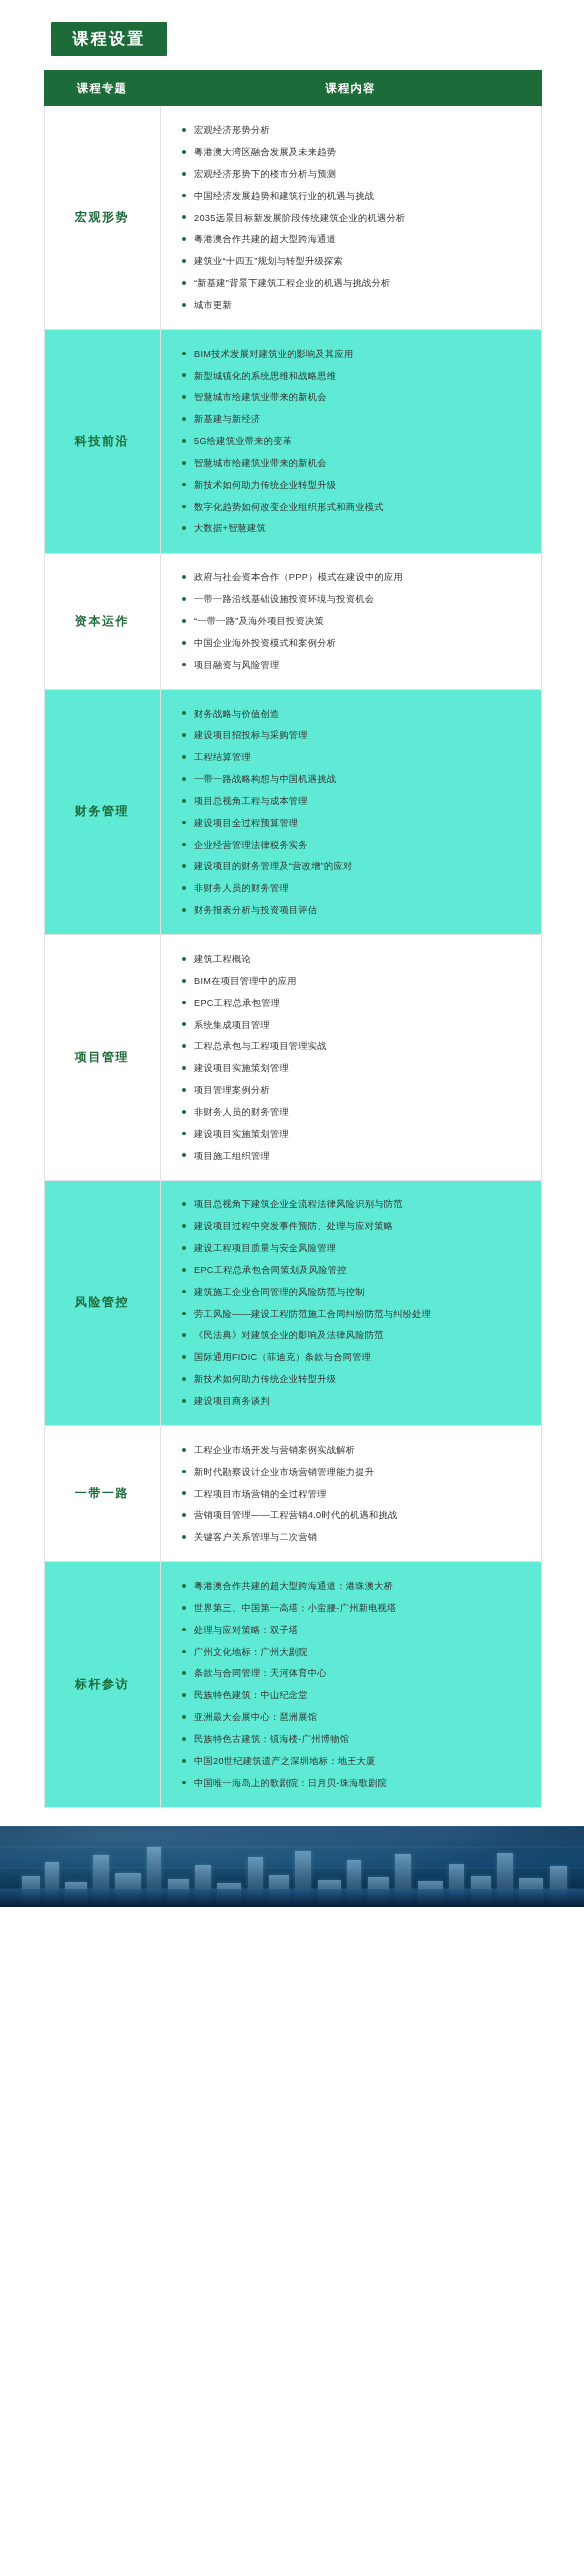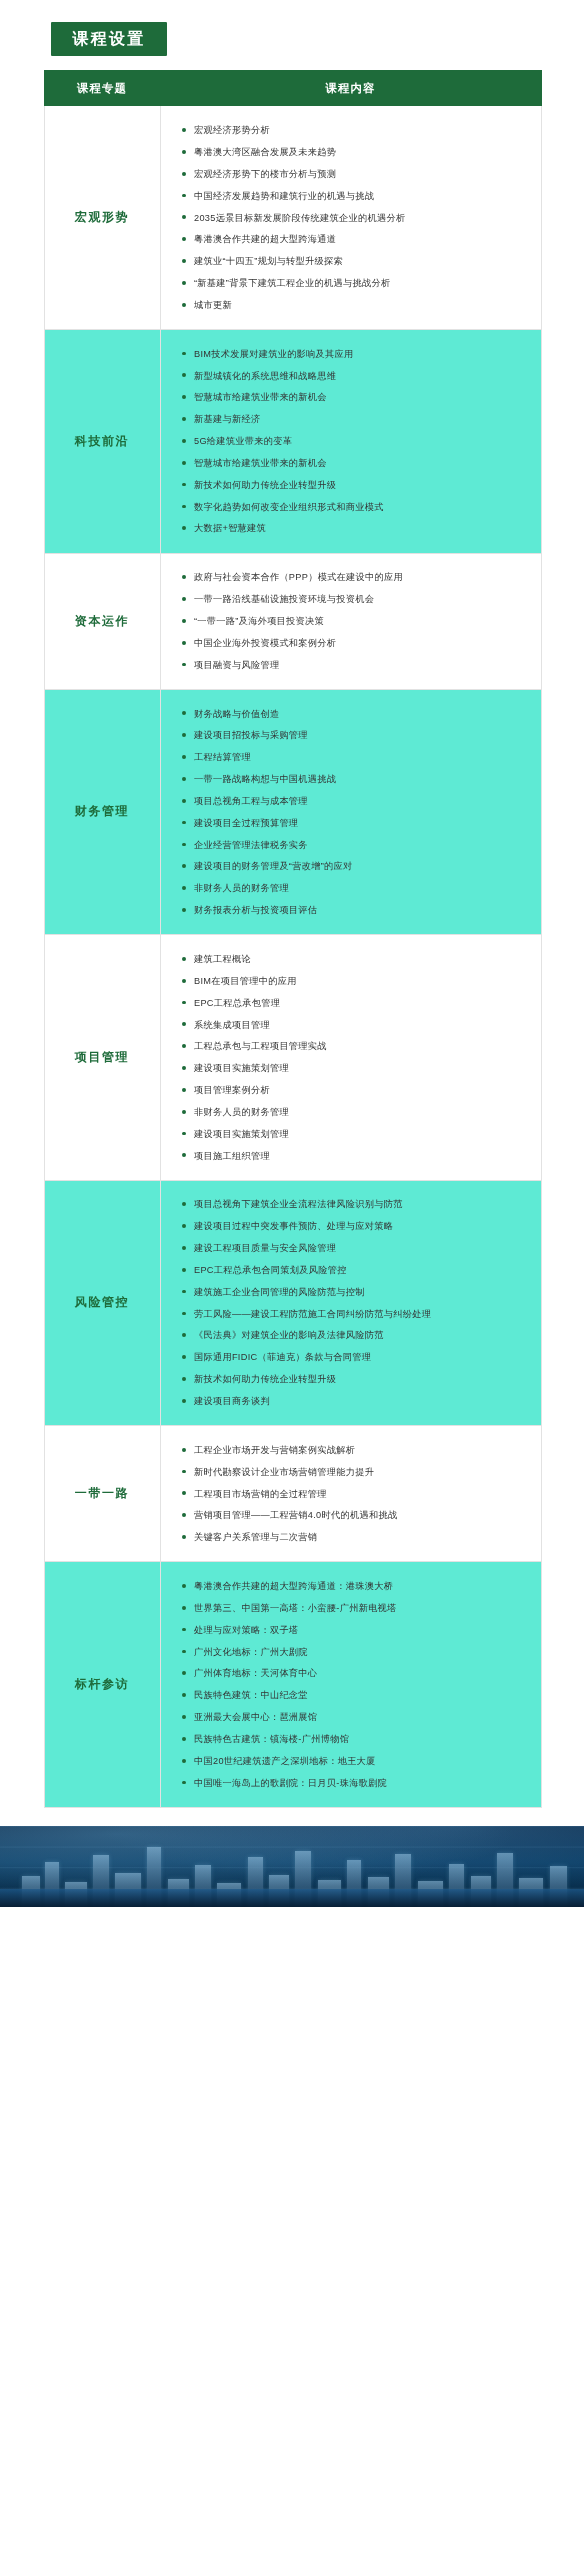--- a/index.html
+++ b/index.html
@@ -259,21 +259,21 @@
           </td>
         </tr>
         <tr class="row-alt">
           <td class="topic-cell">标杆参访</td>
           <td class="content-cell">
             <ul class="items">
               <li>粤港澳合作共建的超大型跨海通道：港珠澳大桥</li>
               <li>世界第三、中国第一高塔：小蛮腰-广州新电视塔</li>
               <li>处理与应对策略：双子塔</li>
               <li>广州文化地标：广州大剧院</li>
-              <li>广州体育地标：天河体育中心</li>
+              <li>条款与合同管理：天河体育中心</li>
               <li>民族特色建筑：中山纪念堂</li>
               <li>亚洲最大会展中心：琶洲展馆</li>
               <li>民族特色古建筑：镇海楼-广州博物馆</li>
               <li>中国20世纪建筑遗产之深圳地标：地王大厦</li>
               <li>中国唯一海岛上的歌剧院：日月贝-珠海歌剧院</li>
             </ul>
           </td>
         </tr>
       </tbody>
   </table>

